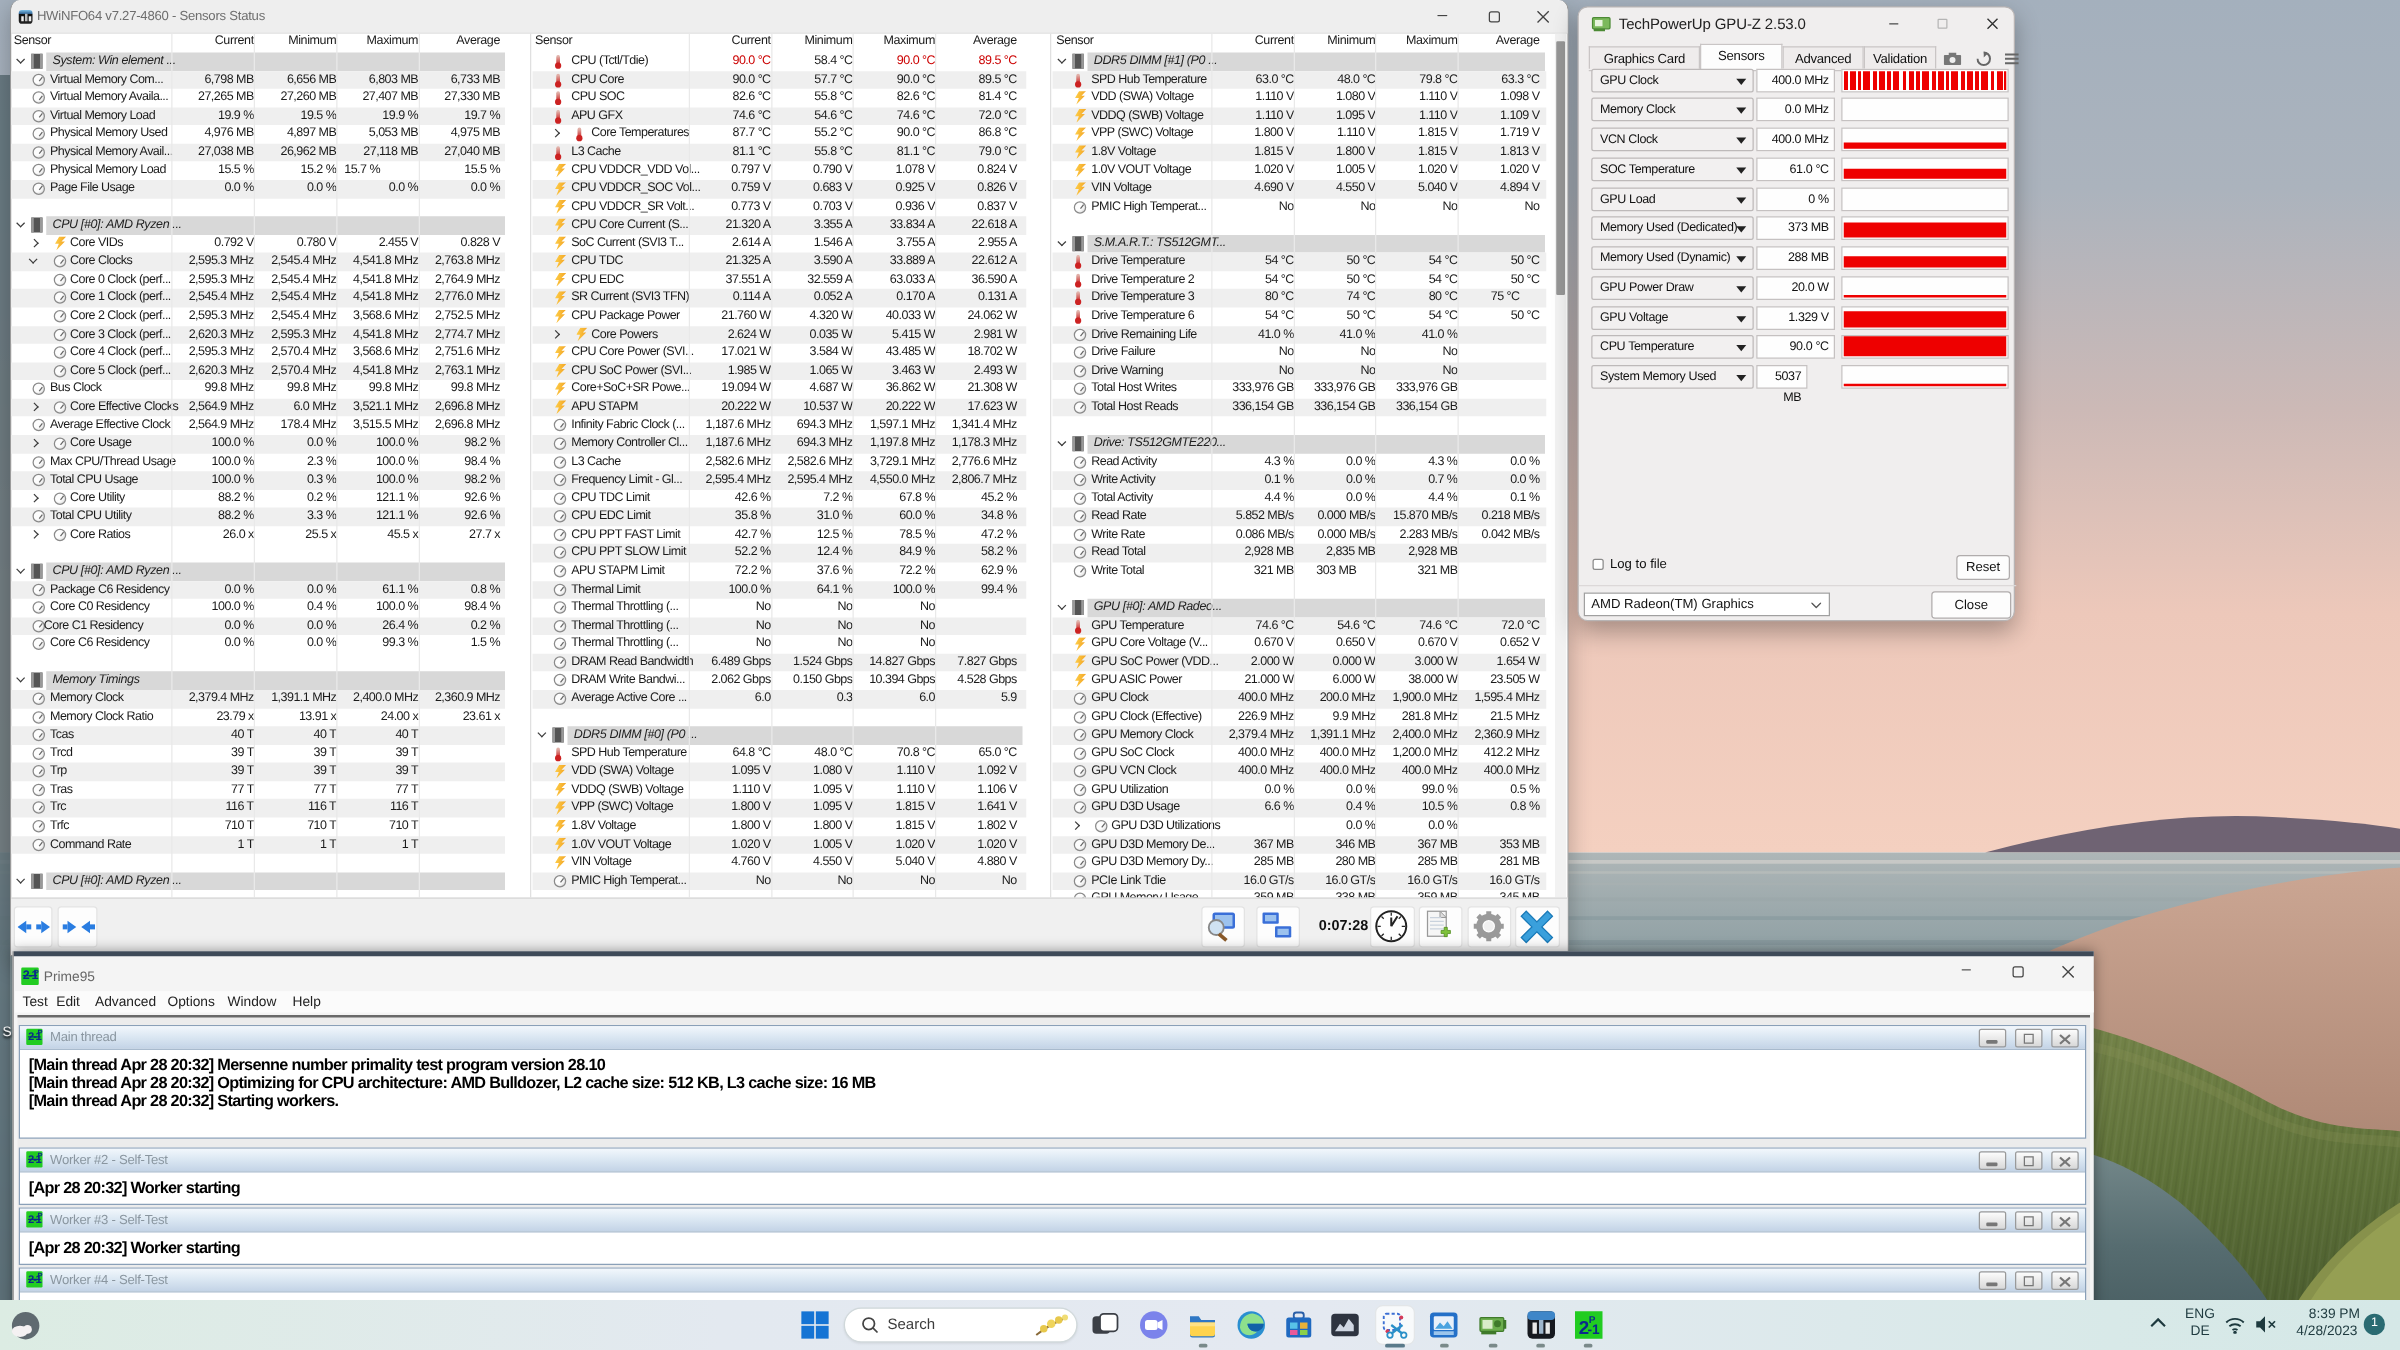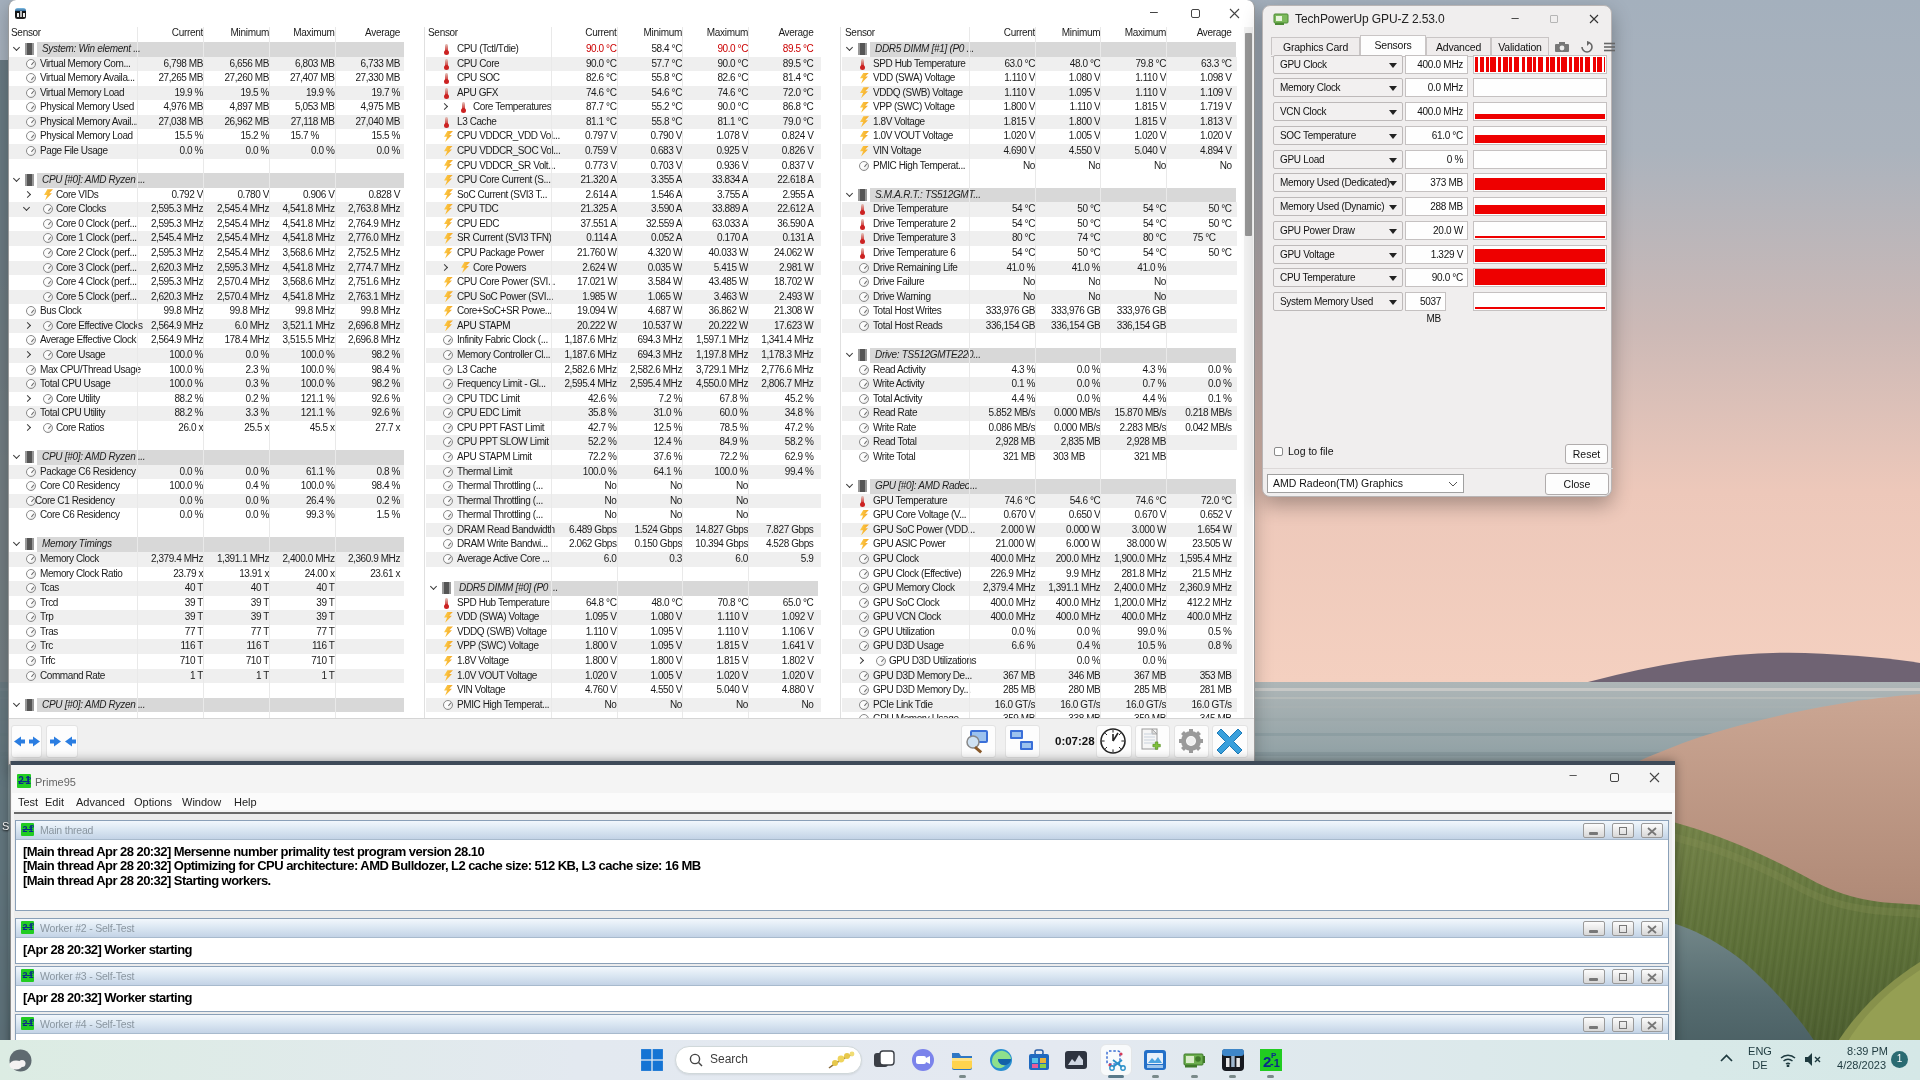--- a/index.html
+++ b/index.html
@@ -110,20 +110,23 @@
 <path d="M1428,1080 L1466,880 C1520,818 1610,768 1700,737 C1800,706 1880,697 1920,694 L1920,1080 Z" fill="url(#pg)"></path>
 <path d="M1470,1080 C1520,980 1560,880 1600,810 C1680,814 1760,852 1808,878 C1858,907 1900,902 1920,905 L1920,1080 Z" fill="url(#gg)"></path>
 <path d="M1470,1080 C1520,980 1560,880 1600,810 C1680,814 1760,852 1808,878 C1858,907 1900,902 1920,905 L1920,1080 Z" fill="url(#gtex)"></path>
 <path d="M1600,823 C1680,826 1750,856 1800,884 C1850,912 1896,906 1920,910 L1920,918 C1890,914 1850,918 1800,892 C1750,864 1680,834 1602,831 Z" fill="#8a9456" opacity="0.25"></path>
 <path d="M1560,1080 L1598,916 C1660,910 1706,932 1744,962 C1784,997 1820,1042 1836,1080 Z" fill="url(#inl)"></path>
 <path d="M1920,962 C1872,992 1836,1034 1818,1080 L1920,1080 Z" fill="#87914b"></path>
 <path d="M1920,970 C1886,992 1856,1022 1840,1056 L1868,1080 L1920,1080 Z" fill="#98a355" opacity="0.8"></path>
 <rect x="0" y="60" width="8" height="1020" fill="#5d7078" opacity="0.85"></rect>
 </svg>
 <div id="hw">
+    <div class="tit abs">
+      <em class="txt">HWiNFO64 v7.27-4860 - Sensors Status</em>
+    </div>
     <s style="left:6px;top:8px;width:11px;height:11px;background:linear-gradient(#7ec0e8 0%,#2a5a8a 30%,#111 32%,#222 100%);border-radius:2.5px"></s>
     <s style="left:8px;top:12.5px;width:2px;height:4.5px;background:#eee"></s>
     <s style="left:11px;top:11px;width:2px;height:6px;background:#bbb"></s>
     <s style="left:14px;top:12.5px;width:2px;height:4.5px;background:#eee"></s>
     <em class="wc" style="left:1135px;top:3px;width:20px;font-size:14px;color:#444">–</em>
     <s style="left:1182px;top:9px;width:9px;height:9px;border:1px solid #444;border-radius:2px"></s>
     <svg class="abs" style="left:1220px;top:8px" width="11" height="11">
       <path d="M1,1 L10,10 M10,1 L1,10" stroke="#444" stroke-width="1.1"></path>
     </svg>
     <div class="hdr" style="left:0px;width:395px">
@@ -189,40 +192,40 @@
       <em class="v" style="left:128px;width:66px">27,038 MB</em>
       <em class="v" style="left:194px;width:66px">26,962 MB</em>
       <em class="v" style="left:260px;width:65.5px">27,118 MB</em>
       <em class="v" style="left:325.5px;width:65.5px">27,040 MB</em>
     </div>
     <div class="row" style="top:129.44px;left:0px;width:395px">
       <s class="ck" style="left:17px"></s>
       <em class="lb" style="left:31px">Physical Memory Load</em>
       <em class="v" style="left:128px;width:66px">15.5 %</em>
       <em class="v" style="left:194px;width:66px">15.2 %</em>
-      <em class="v" style="left:259px;width:51px">15.7 %</em>
+      <em class="v" style="left:244px;width:51px">15.7 %</em>
       <em class="v" style="left:325.5px;width:65.5px">15.5 %</em>
     </div>
     <div class="row" style="top:144.01px;left:0px;width:395px">
       <i class="st"></i>
       <s class="ck" style="left:17px"></s>
       <em class="lb" style="left:31px">Page File Usage</em>
       <em class="v" style="left:128px;width:66px">0.0 %</em>
       <em class="v" style="left:194px;width:66px">0.0 %</em>
       <em class="v" style="left:260px;width:65.5px">0.0 %</em>
       <em class="v" style="left:325.5px;width:65.5px">0.0 %</em>
     </div>
     <div class="row" style="top:173.16px;left:0px;width:395px"><s class="cd" style="left:5px"></s><s class="chip" style="left:16px"></s><i class="hb"></i><em class="hl">CPU [#0]: AMD Ryzen ...</em></div>
     <div class="row" style="top:187.73px;left:0px;width:395px">
       <s class="cr" style="left:16px"></s>
       <s class="bo" style="left:35px"></s>
       <em class="lb" style="left:47px">Core VIDs</em>
       <em class="v" style="left:128px;width:66px">0.792 V</em>
       <em class="v" style="left:194px;width:66px">0.780 V</em>
-      <em class="v" style="left:260px;width:65.5px">0.906 V</em>
+      <em class="v" style="left:260px;width:65.5px">2.455 V</em>
       <em class="v" style="left:325.5px;width:65.5px">0.828 V</em>
     </div>
     <div class="row" style="top:202.30px;left:0px;width:395px">
       <i class="st"></i>
       <s class="cdx" style="left:15px"></s>
       <s class="ck" style="left:34px"></s>
       <em class="lb" style="left:47px">Core Clocks</em>
       <em class="v" style="left:128px;width:66px">2,595.3 MHz</em>
       <em class="v" style="left:194px;width:66px">2,545.4 MHz</em>
       <em class="v" style="left:260px;width:65.5px">4,541.8 MHz</em>

